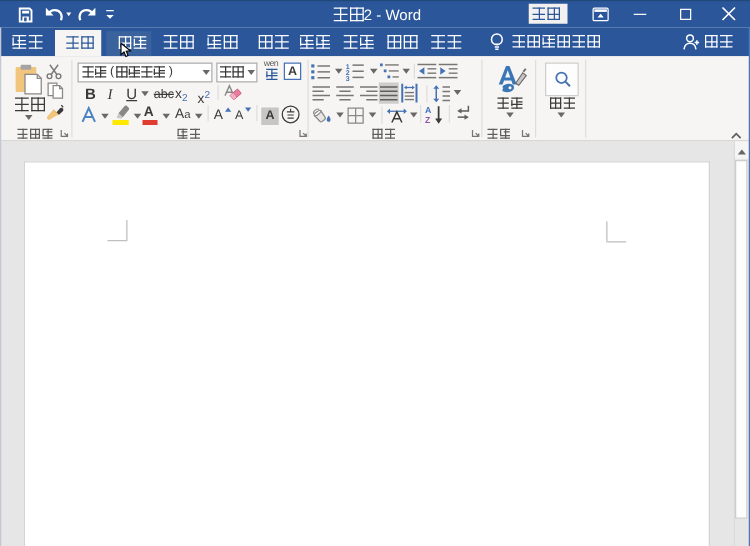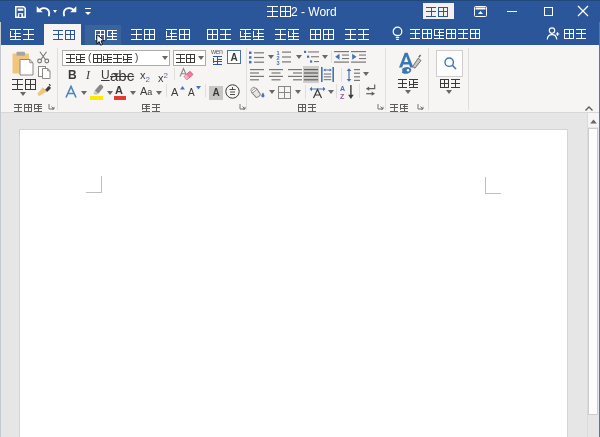--- a/index.html
+++ b/index.html
@@ -190,21 +190,21 @@
 <div class="dd" style="left:198px;top:56px"></div>
 <div class="abs" style="left:211px;top:49px;width:12px;height:6px;color:#605e5c;font-size:7px;line-height:6px;letter-spacing:-0.5px">wen</div>
 <div style="position:absolute;left:213px;top:55px;color:#2b579a;line-height:9px"><span style="display:inline-flex;column-gap:0px;vertical-align:middle">
       <span class="k k2" style="width:9px;height:9px"></span>
     </span></div>
 <div class="abs" style="left:227px;top:50px;width:14px;height:14px;background:#fff;border:1px solid #4472b4;color:#3b3a39;font-size:10px;font-weight:bold;text-align:center;line-height:13px">A</div>
 <div class="abs" style="left:68px;top:68px;color:#3b3a39;font-size:12px;font-weight:bold;line-height:14px">B</div>
 <div class="abs" style="left:86px;top:68px;color:#3b3a39;font-size:12px;font-style:italic;font-family:'Liberation Serif',serif;line-height:14px">I</div>
 <div class="abs" style="left:101px;top:68px;color:#3b3a39;font-size:12px;text-decoration:underline;line-height:14px">U</div>
 <div class="dd" style="left:113px;top:73px"></div>
-<div class="abs" style="left:110px;top:70px;color:#3b3a39;font-size:15px;text-decoration:line-through;line-height:11px">abc</div>
+<div class="abs" style="left:123px;top:70px;color:#3b3a39;font-size:10px;text-decoration:line-through;line-height:11px">abc</div>
 <div class="abs" style="left:140px;top:69px;color:#3b3a39;font-size:11px;line-height:13px">x<span style="font-size:8px;color:#4472b4;vertical-align:-3px">2</span></div>
 <div class="abs" style="left:158px;top:69px;color:#3b3a39;font-size:11px;line-height:13px">x<span style="font-size:8px;color:#4472b4;vertical-align:4px">2</span></div>
 <svg style="left:179px;top:67px" width="15" height="14" viewBox="0 0 15 14">
 <path d="M1 9.5 4.5 1.5 8 9.5M2.4 6.8h4.2" fill="none" stroke="#8a8886" stroke-width="1.1"></path>
 <g transform="rotate(-40 9.5 8.5)">
       <rect x="5.5" y="6.2" width="8" height="4.6" rx="0.6" fill="#e87da0" stroke="#c2517a" stroke-width="0.7"></rect>
       <rect x="5.5" y="6.2" width="3" height="4.6" rx="0.6" fill="#f2afc6"></rect>
     </g>
 </svg>
 <svg style="left:64px;top:85px" width="14" height="14" viewBox="0 0 14 14">

